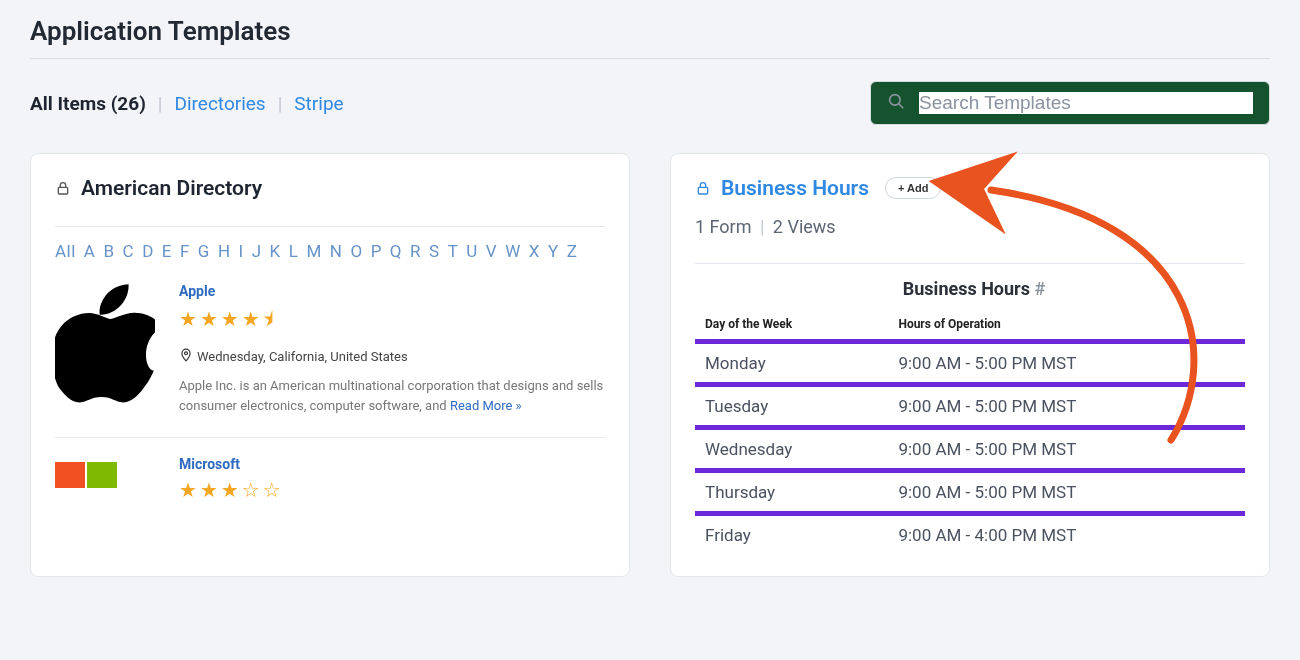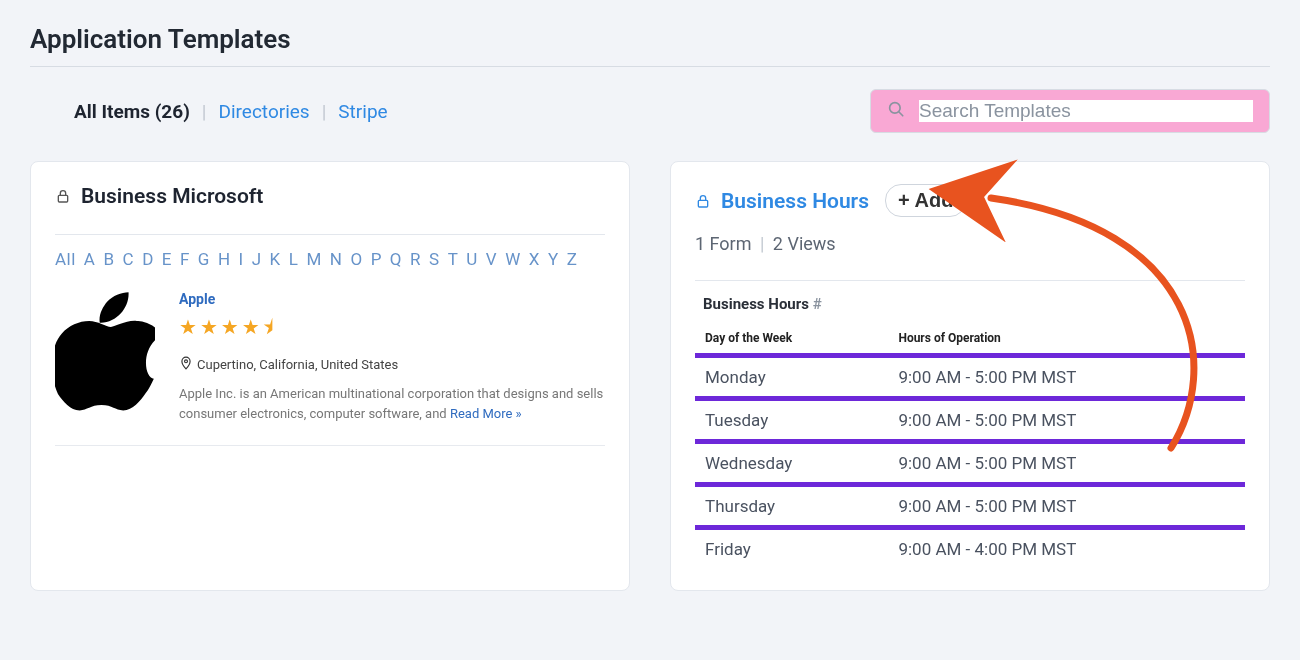--- a/index.html
+++ b/index.html
@@ -5,21 +5,21 @@
   * { box-sizing: border-box; margin: 0; padding: 0; }
   body {
     font-family: -apple-system, BlinkMacSystemFont, "Segoe UI", Roboto, Helvetica, Arial, sans-serif;
     background: #f2f4f8;
     color: #1e2430;
     width: 1300px;
     height: 660px;
     overflow: hidden;
   }
   .page {
-    padding: 24px 30px 0 30px;
+    padding: 16px 30px 0 30px;
   }
   .page-title {
     font-size: 26px;
     font-weight: 600;
     color: #222933;
     padding-bottom: 12px;
   }
   .hr-top {
     border: none;
     border-top: 1px solid #d7dce3;
@@ -30,28 +30,28 @@
     align-items: center;
     justify-content: space-between;
     margin-bottom: 28px;
   }
   .filters {
     display: flex;
     align-items: center;
     gap: 12px;
     font-size: 19px;
   }
-  .filters .active { font-weight: 700; color: #1e2430; margin-left: 44px; }
+  .filters .active { font-weight: 700; color: #1e2430; }
   .filters .sep { color: #c2c8d0; }
   .filters .link { color: #2f89e3; cursor: pointer; }
   .search {
     display: flex;
     align-items: center;
     width: 400px;
-    background: #f9a8d4;
+    background: #14532d;
     border: 1px solid #d7dce3;
     border-radius: 6px;
     padding: 10px 16px;
     gap: 14px;
   }
   .search input {
     border: none;
     outline: none;
     font-size: 19px;
     width: 100%;
@@ -81,21 +81,21 @@
     font-weight: 600;
   }
   .card-title.link { color: #2f89e3; cursor:pointer; }
   .lock-icon { color: #555; display:inline-flex; }
   .add-btn {
     margin-left: 6px;
     border: 1px solid #cfd5dd;
     background: #fff;
     border-radius: 16px;
     padding: 4px 12px;
-    font-size: 20px;
+    font-size: 11px;
     font-weight: 600;
     color: #333;
     cursor: pointer;
   }
   .card-sub {
     margin-top: 16px;
     font-size: 18px;
     color: #5d6673;
   }
   .card-sub .bar { color: #c2c8d0; margin: 0 4px; }
@@ -136,24 +136,25 @@
   .entry-name { color: #2f6bbf; font-weight: 700; font-size: 14px; margin-bottom: 6px; display:block; }
   .stars { color: #f5a623; font-size: 20px; letter-spacing: 3px; margin-bottom: 8px; }
   .stars .empty { color: #f5a623; }
   .loc-row { display:flex; align-items:center; gap:4px; margin-bottom: 10px; color:#444; }
   .desc { line-height: 1.5; color: #777; }
   .read-more { color: #2f6bbf; cursor:pointer; }
   .entry-hr { border:none; border-top:1px solid #e7eaef; margin: 10px 0 14px 0; }
 
   
   .bh-title {
-    font-size: 15px;
+    font-size: 18px;
     font-weight: 700;
     color: #2a2f38;
     margin: 8px 0 10px 8px;
+    text-align: center;
   }
   .bh-title .hash { color: #8a939f; font-weight: 600; }
   .bh-table { width: 100%; border-collapse: collapse; }
   .bh-table th {
     text-align: left;
     font-size: 12px;
     font-weight: 700;
     padding: 8px 10px;
     color: #222;
   }
@@ -205,21 +206,21 @@
   <div class="cards">
 
     <div class="card">
       <div class="card-head">
         <span class="lock-icon">
           <svg width="16" height="18" viewBox="0 0 24 24" fill="none" stroke="#555" stroke-width="2">
               <rect x="5" y="11" width="14" height="10" rx="1.5"></rect>
               <path d="M8 11V8a4 4 0 0 1 8 0v3"></path>
             </svg>
         </span>
-        <span class="card-title">Business Microsoft</span>
+        <span class="card-title">American Directory</span>
       </div>
       <hr class="inner-hr">
 
       <div class="az-row" id="az-row">
           <span>All</span>
           <span>A</span>
           <span>B</span>
           <span>C</span>
           <span>D</span>
           <span>E</span>
@@ -255,30 +256,42 @@
         <div class="entry-body">
           <span class="entry-name">Apple</span>
           <div class="stars">★★★★⯨</div>
           <div class="loc-row">
             <span>
               <svg width="14" height="16" viewBox="0 0 24 24" fill="none" stroke="#333" stroke-width="2">
                   <path d="M12 22s7-7 7-13a7 7 0 1 0-14 0c0 6 7 13 7 13z"></path>
                   <circle cx="12" cy="9" r="2.5"></circle>
                 </svg>
             </span>
-            <span>Cupertino, California, United States</span>
+            <span>Wednesday, California, United States</span>
           </div>
           <div class="desc">
             <span>Apple Inc. is an American multinational corporation that designs and sells consumer electronics, computer software, and </span><span class="read-more">Read More »</span>
           </div>
         </div>
       </div>
 
       <hr class="entry-hr">
 
+      <div class="entry">
+        <div class="logo-ms">
+          <div class="sq r"></div>
+            <div class="sq g"></div>
+        </div>
+        <div class="entry-body">
+          <span class="entry-name">Microsoft</span>
+          <div class="stars">
+            <span>★★★</span><span class="empty">☆☆</span>
+          </div>
+        </div>
+      </div>
     </div>
 
     <div class="card">
       <div class="card-head">
         <span class="lock-icon" style="color:#2f89e3">
           <svg width="16" height="18" viewBox="0 0 24 24" fill="none" stroke="#2f89e3" stroke-width="2">
               <rect x="5" y="11" width="14" height="10" rx="1.5"></rect>
               <path d="M8 11V8a4 4 0 0 1 8 0v3"></path>
             </svg>
         </span>

